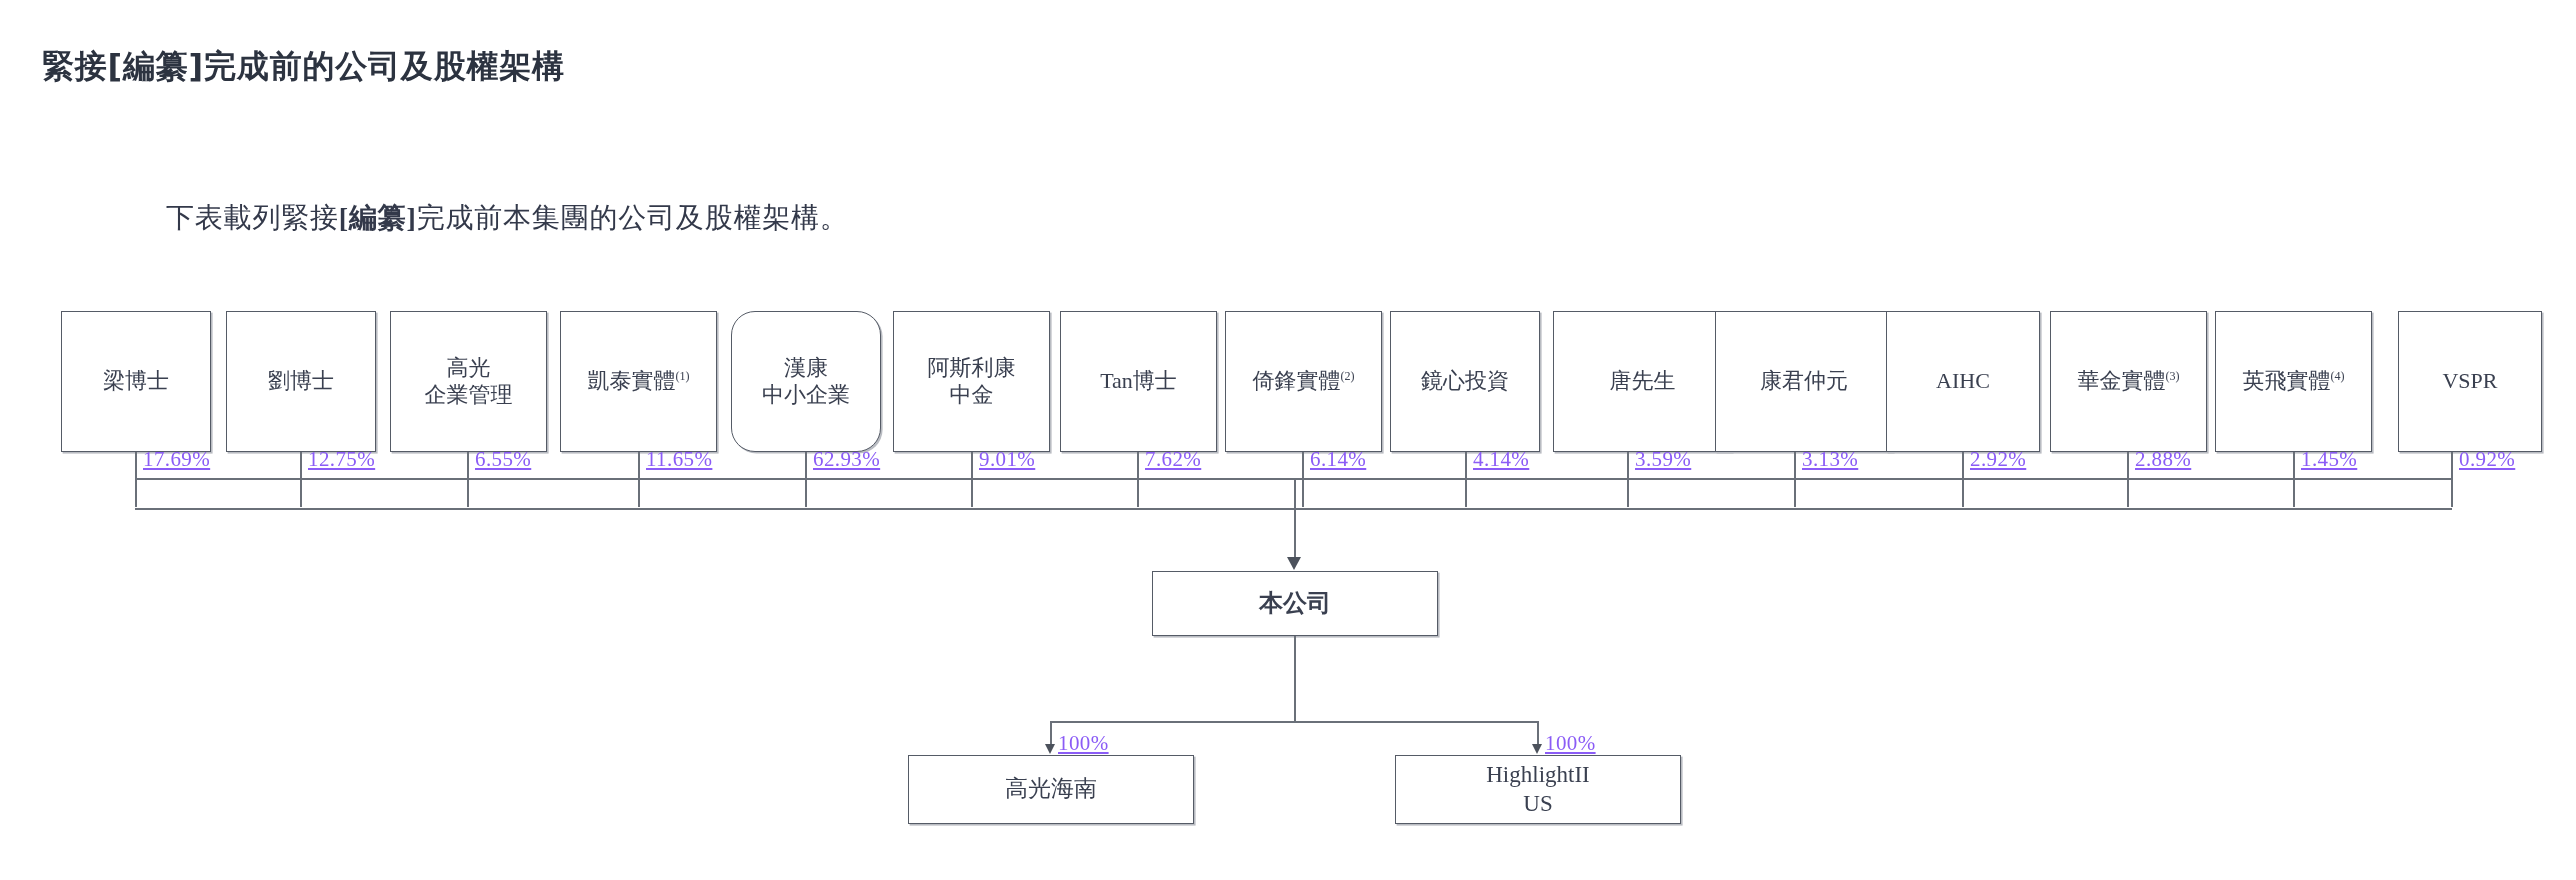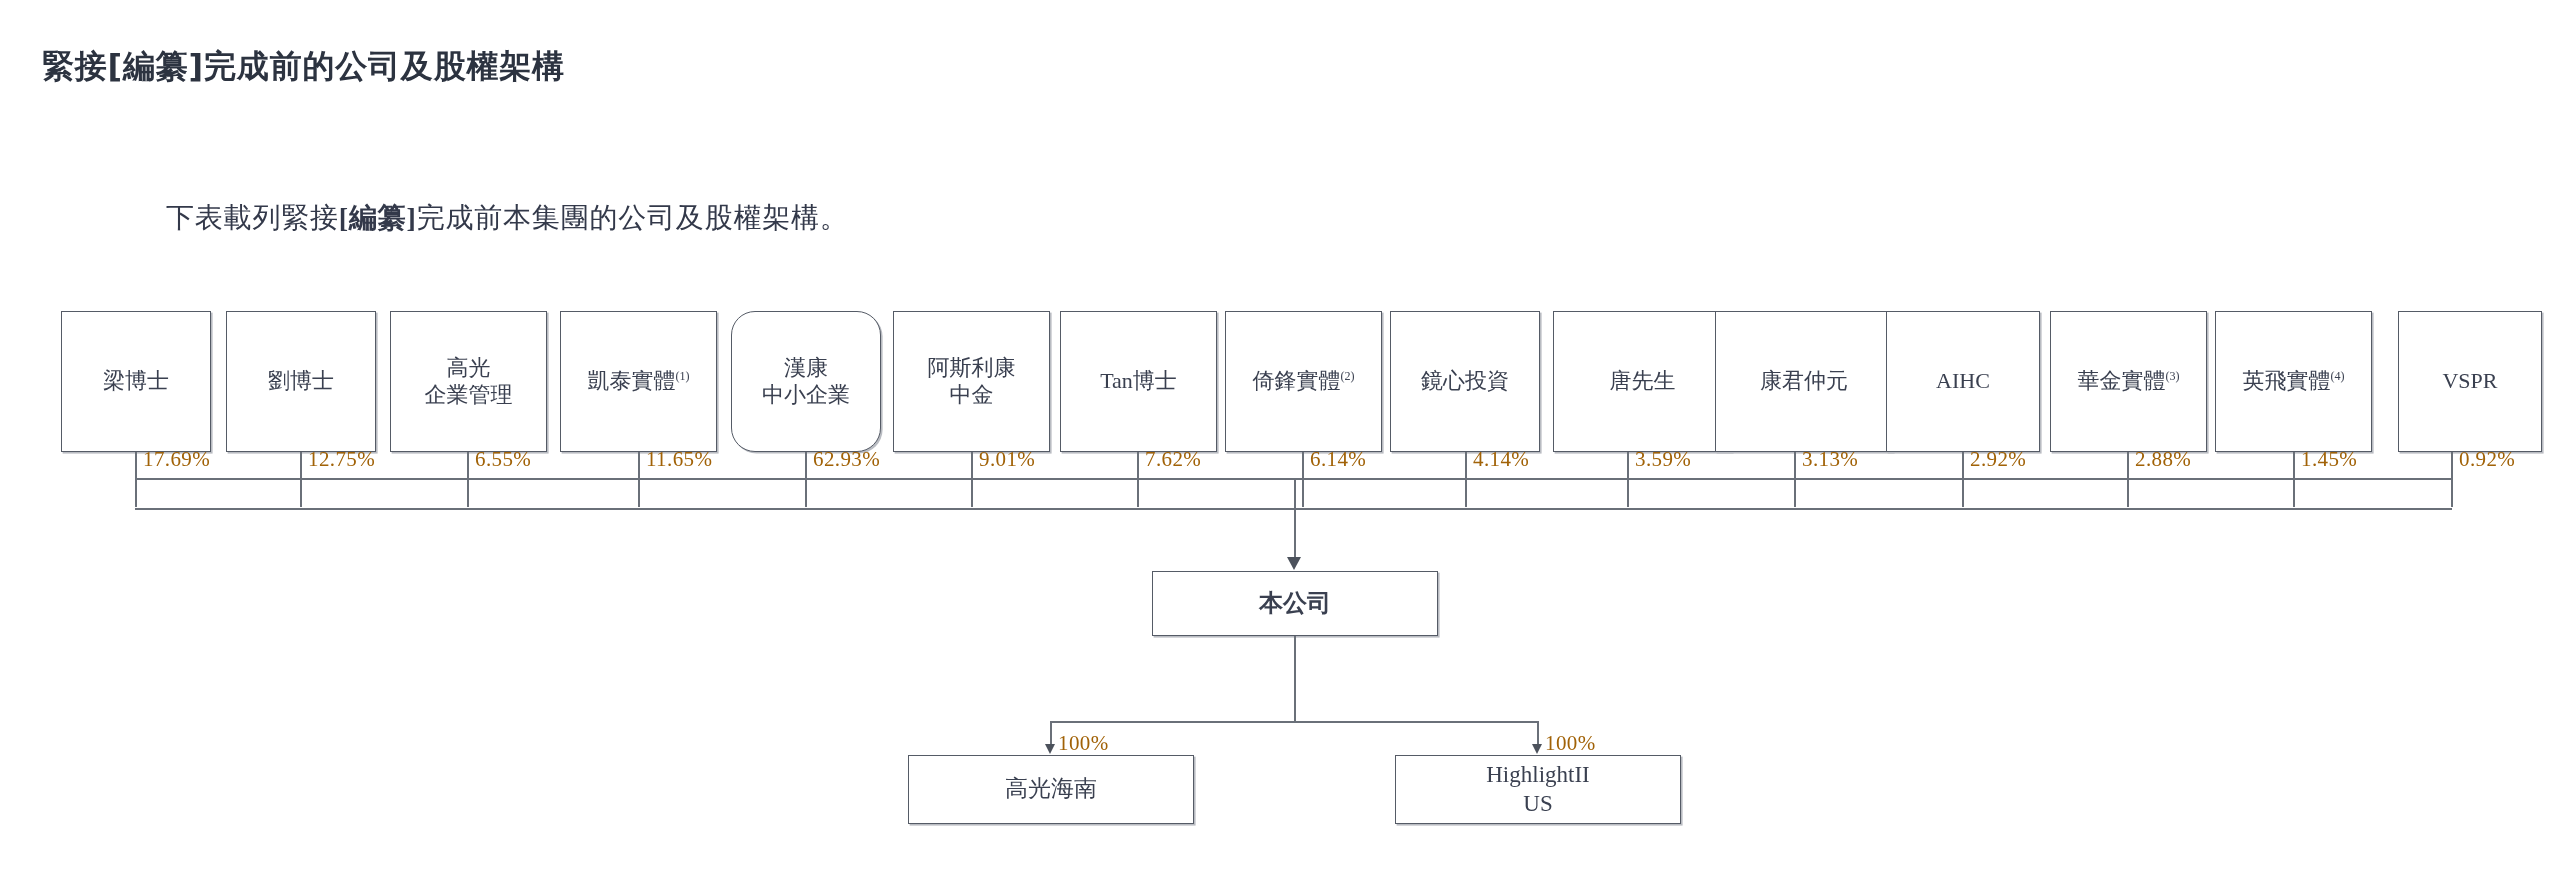--- a/index.html
+++ b/index.html
@@ -105,23 +105,24 @@
   }
   .arrow-down.small {
     border-left-width: 5.7px;
     border-right-width: 5.7px;
     border-top-width: 10.6px;
   }
 
   .pct-label {
     position: absolute;
     font-size: 21px;
-    color: #a16207;
+    color: #8b5cf6;
     white-space: nowrap;
     letter-spacing: 0.4px;
+    text-decoration: underline;
   }
   .pct-label.sub {
     font-size: 21px;
   }
 </style>
 </head>
 <body>
 
 <div class="page-title">緊接[編纂]完成前的公司及股權架構</div>
 

